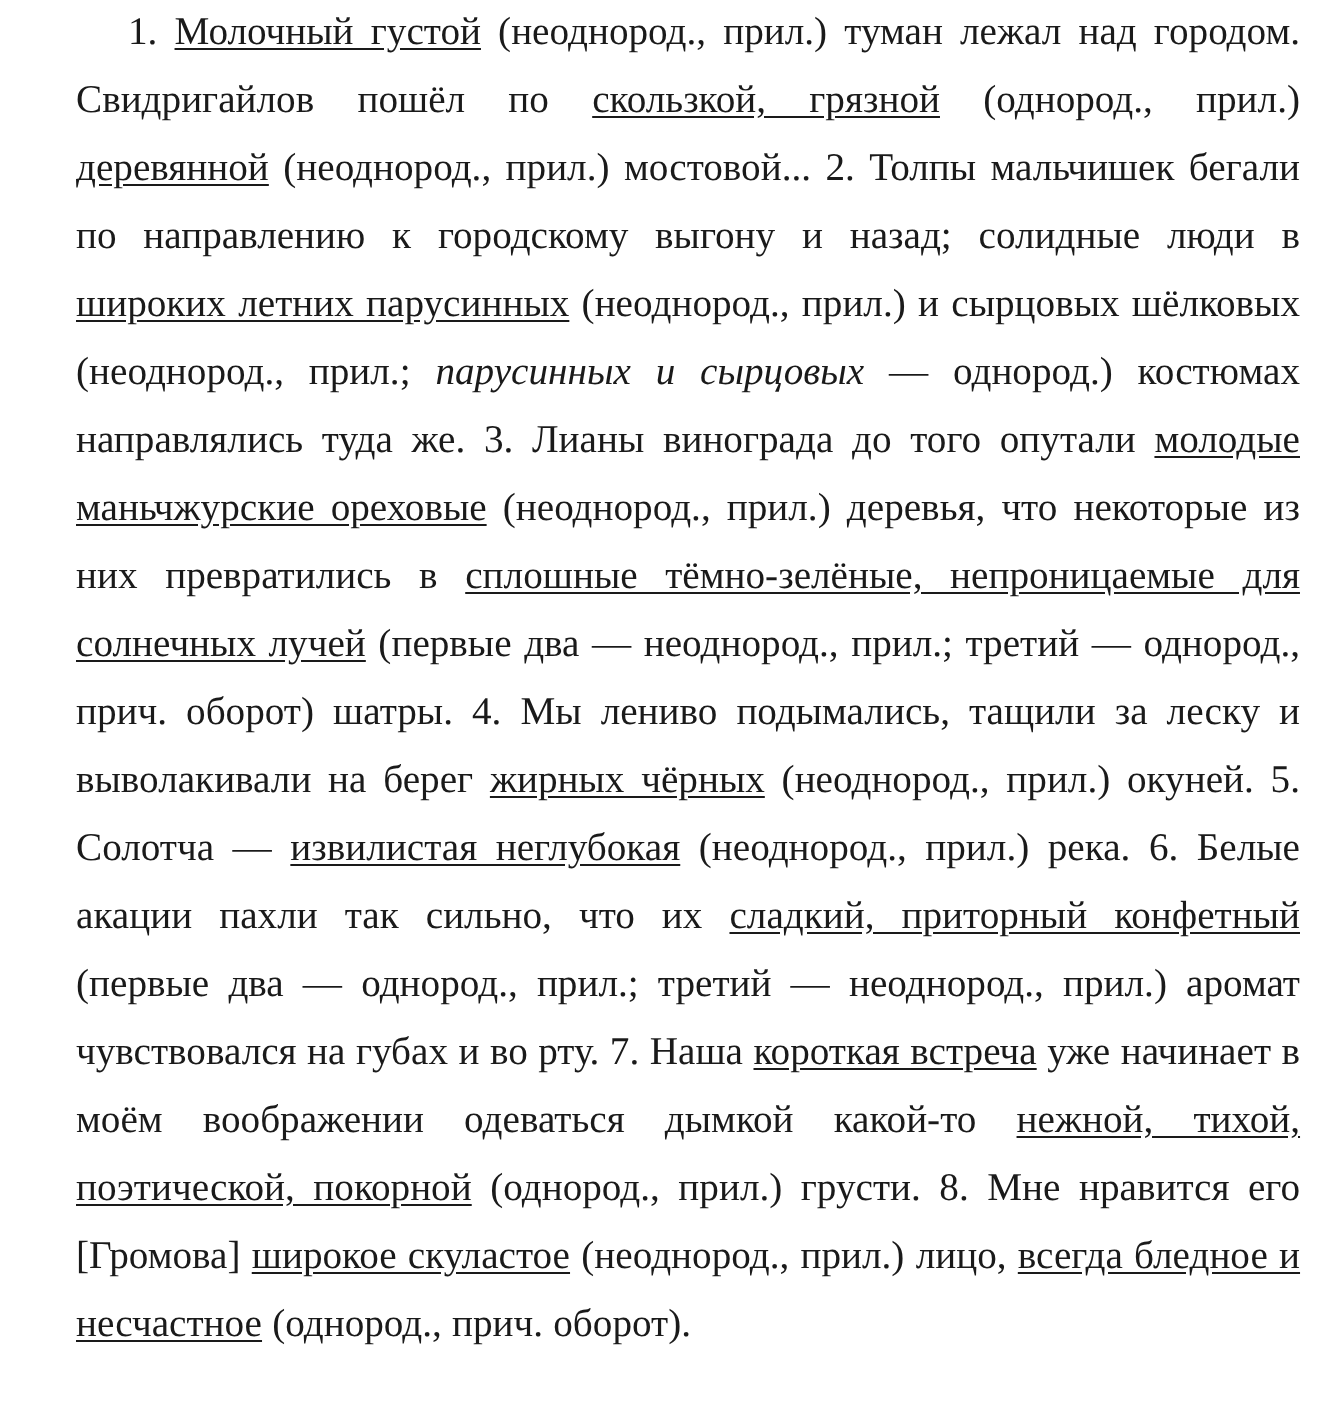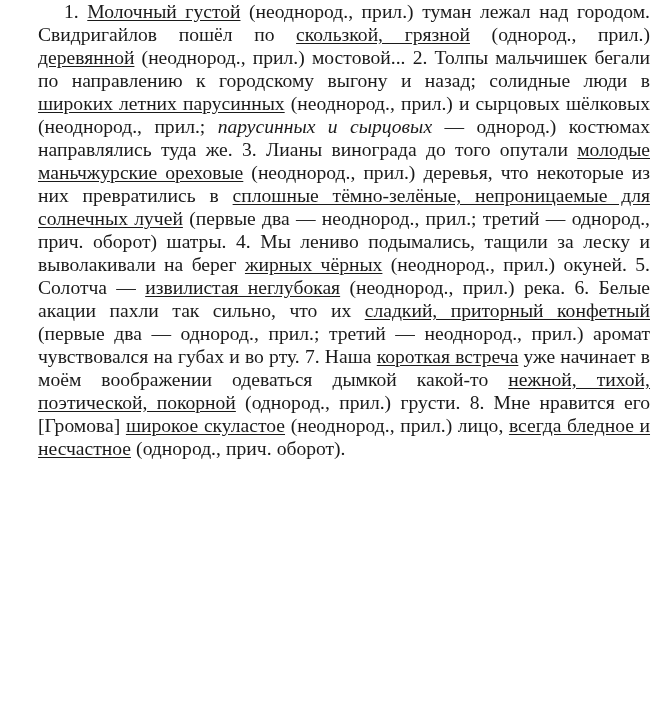--- a/index.html
+++ b/index.html
@@ -25,21 +25,21 @@
     font-family: "Liberation Serif", serif;
     font-size: 21px;
     font-weight: bold;
     font-style: italic;
     margin: 14px 0 6px 40px;
     letter-spacing: 0.3px;
   }
   .body-text {
     font-family: "Liberation Serif", serif;
     font-size: 19.6px;
-    line-height: 23px;
+    line-height: 34px;
     text-align: justify;
     text-justify: inter-word;
     margin: 0 14px 0 38px;
     -webkit-hyphens: none;
     hyphens: none;
     word-spacing: 0.2px;
   }
   .body-text p {
     margin: 0;
     text-indent: 0;

